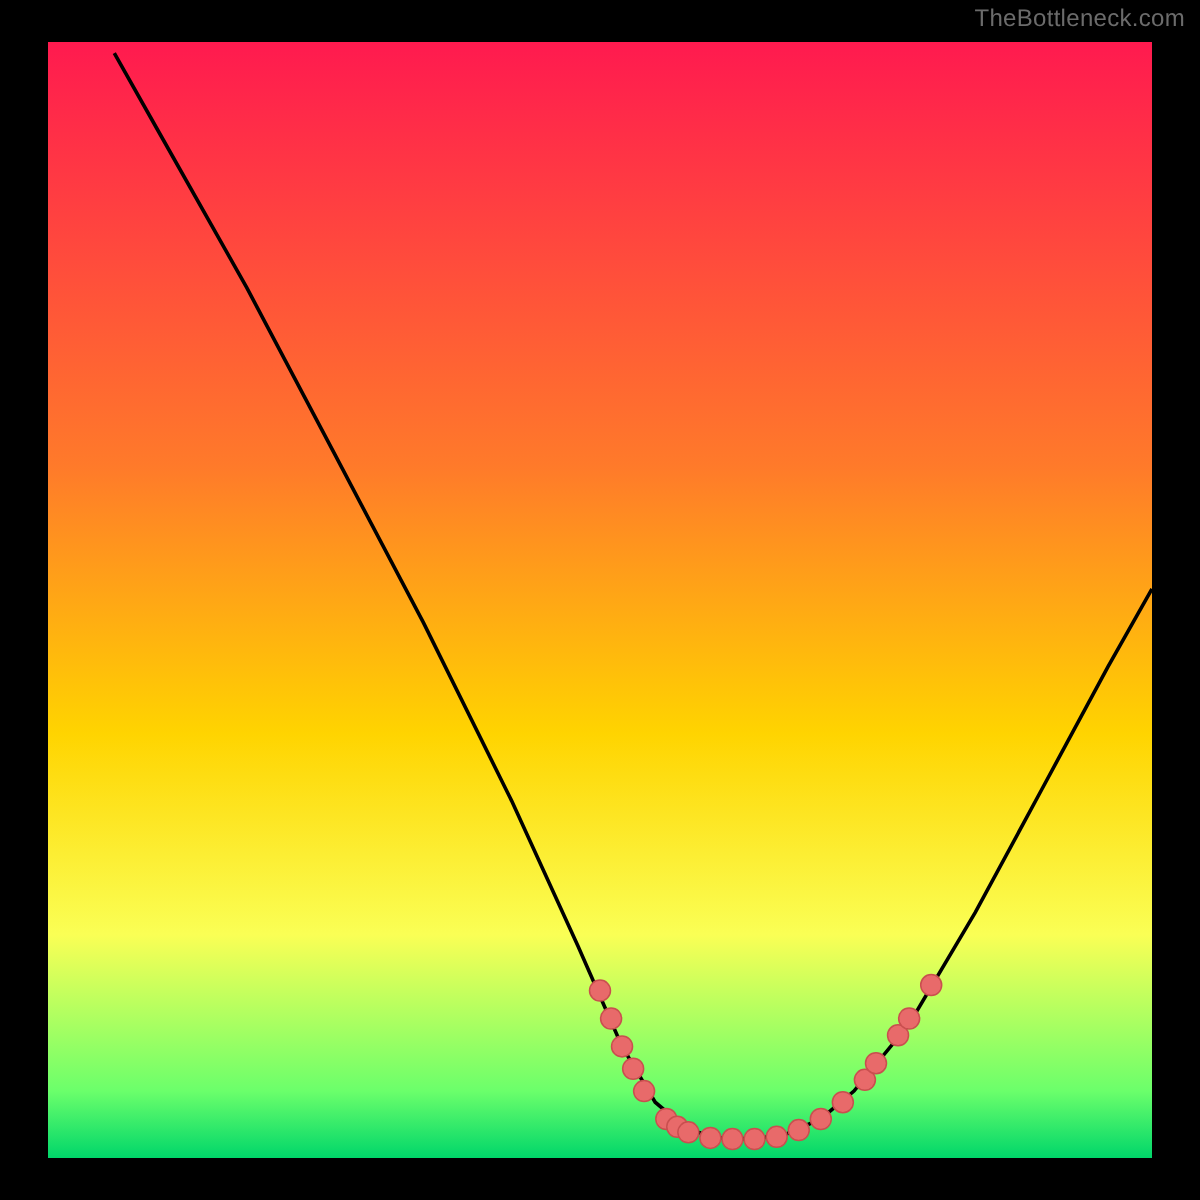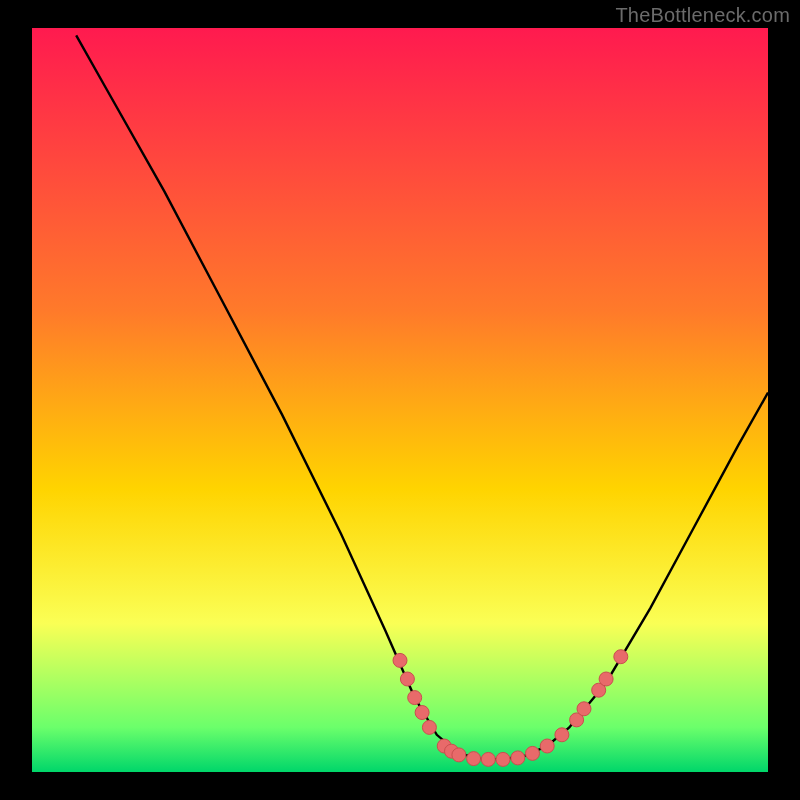--- a/index.html
+++ b/index.html
@@ -15,21 +15,21 @@
     position: relative;
     width: 800px;
     height: 800px;
     background: #000;
   }
   .watermark {
     position: absolute;
     top: 4px;
     right: 10px;
     color: #6b6b6b;
-    font-size: 20px;
+    font-size: 16px;
     font-weight: 500;
     letter-spacing: 0.2px;
     z-index: 50;
   }
   .plot-wrap {
     position: absolute;
     left: 32px;
     top: 28px;
     width: 736px;
     height: 744px;

